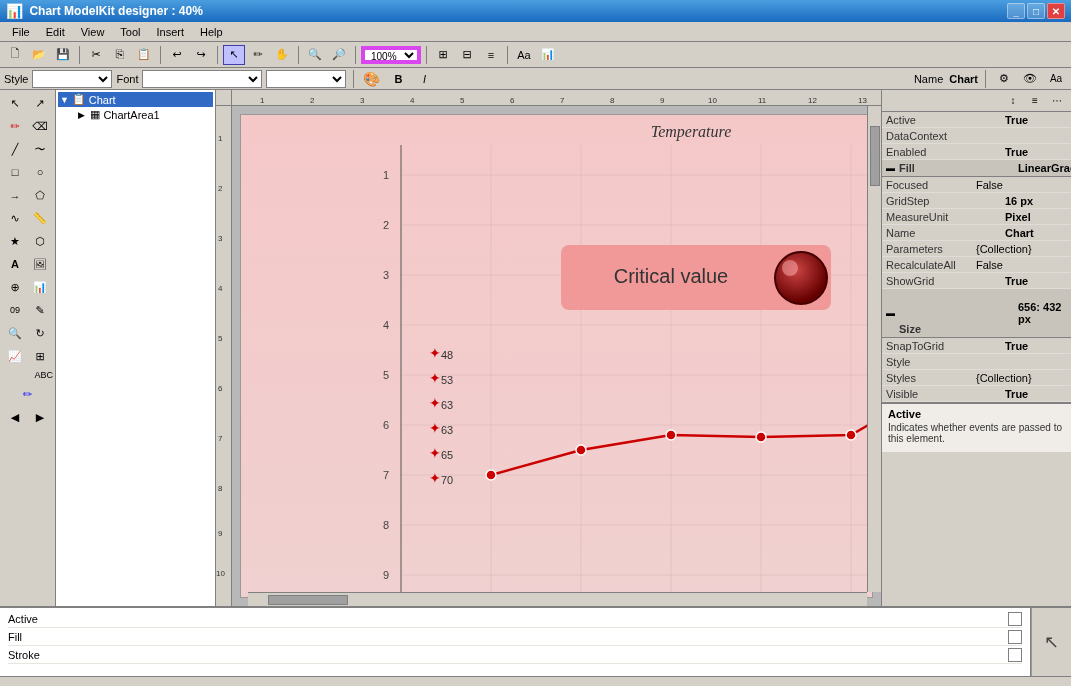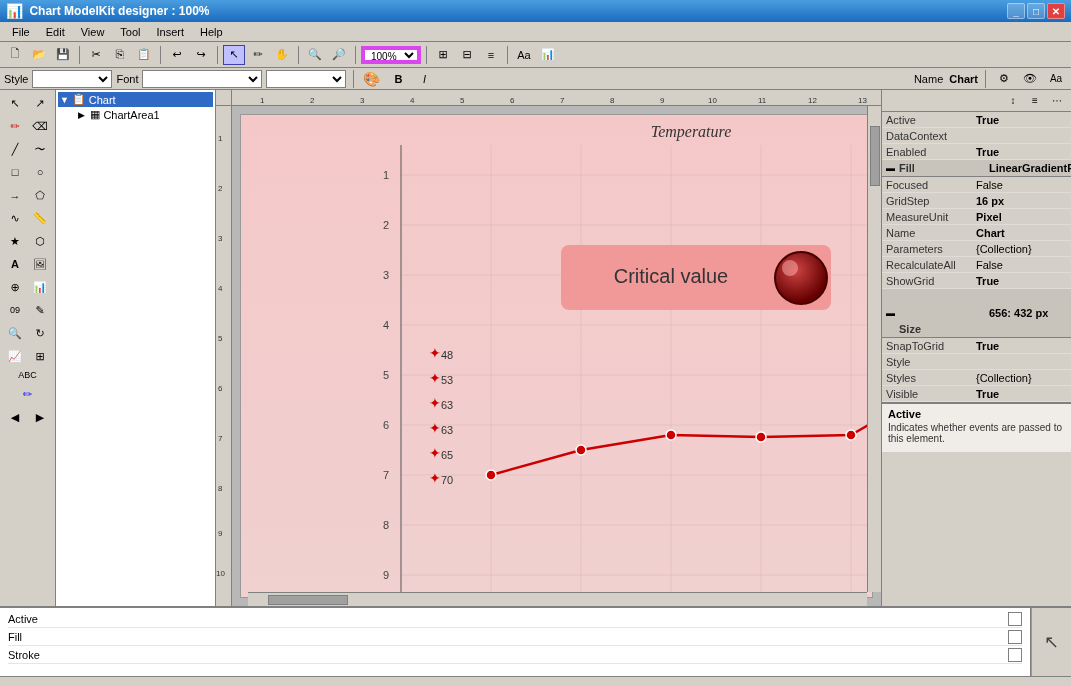--- a/index.html
+++ b/index.html
@@ -160,21 +160,21 @@
     }
     .prop-row {
       display: flex;
       padding: 1px 4px;
       min-height: 16px;
       align-items: center;
       border-bottom: 1px solid #e0ddd8;
     }
     .prop-name { width: 90px; color: #333; flex-shrink: 0; }
     .prop-value { flex: 1; color: #000; font-weight: normal; }
-    .prop-value.bold { font-weight: bold; }
+    .prop-value.bold { font-weight: bold; margin-left: 29px; }
     .prop-section {
       background: #c8c4bc;
       padding: 2px 4px;
       font-weight: bold;
       border-bottom: 1px solid #808080;
       display: flex;
       align-items: center;
     }
     .prop-expand { margin-right: 4px; font-size: 9px; cursor: pointer; }
 
@@ -216,21 +216,21 @@
       padding: 4px;
       gap: 6px;
       border-top: 1px solid #808080;
     }
   </style>
 </head>
 <body>
 
 <div id="title-bar">
   <span class="title-icon">📊</span>
-  <span class="title-text">Chart ModelKit designer : 100%</span>
+  <span class="title-text">Chart ModelKit designer : 40%</span>
   <div class="win-controls">
     <div class="win-btn">_</div>
     <div class="win-btn">□</div>
     <div class="win-btn close">✕</div>
   </div>
 </div>
 
 <div id="menu-bar">
   <span class="menu-item">File</span>
   <span class="menu-item">Edit</span>
@@ -342,21 +342,21 @@
       <button class="lt-btn">✎</button>
     </div>
     <div class="lt-row">
       <button class="lt-btn">🔍</button>
       <button class="lt-btn">↻</button>
     </div>
     <div class="lt-row">
       <button class="lt-btn">📈</button>
       <button class="lt-btn">⊞</button>
     </div>
-    <div style="font-size:9px;text-align:center;padding:2px 0;width:100%;">ABC</div>
+    <div style="font-size:9px;text-align:right;padding:2px 0;width:100%;">ABC</div>
     <div class="lt-row">
       <button class="lt-btn" style="color:blue;">✏</button>
     </div>
     <div class="lt-row">
       <button class="lt-btn">◀</button>
       <button class="lt-btn">▶</button>
     </div>
   </div>
 
   <div id="tree-panel">

